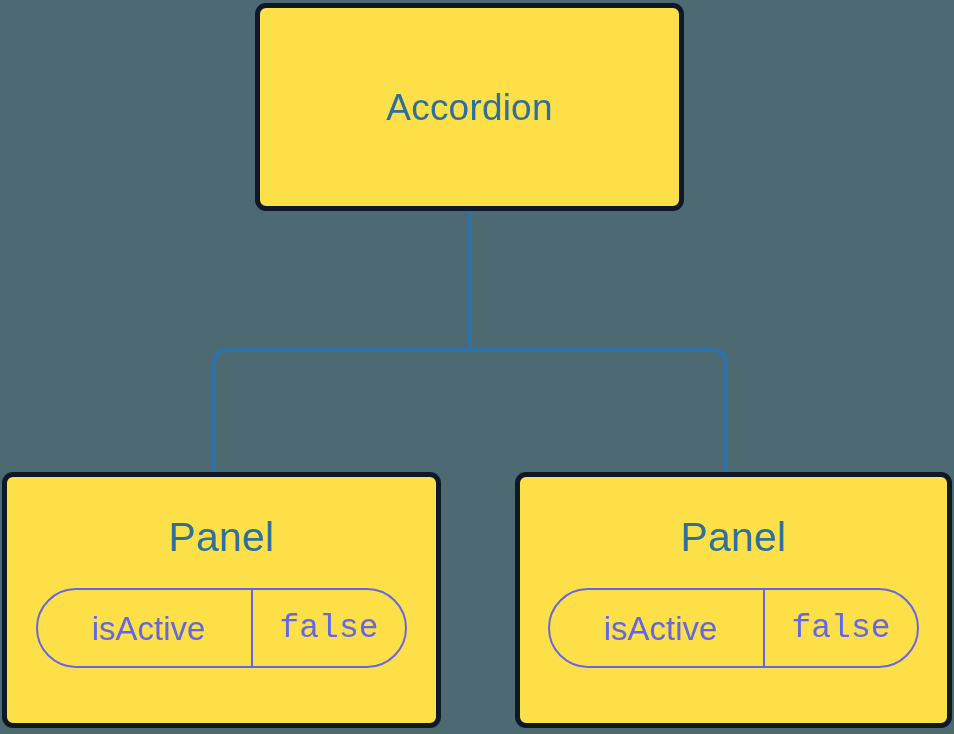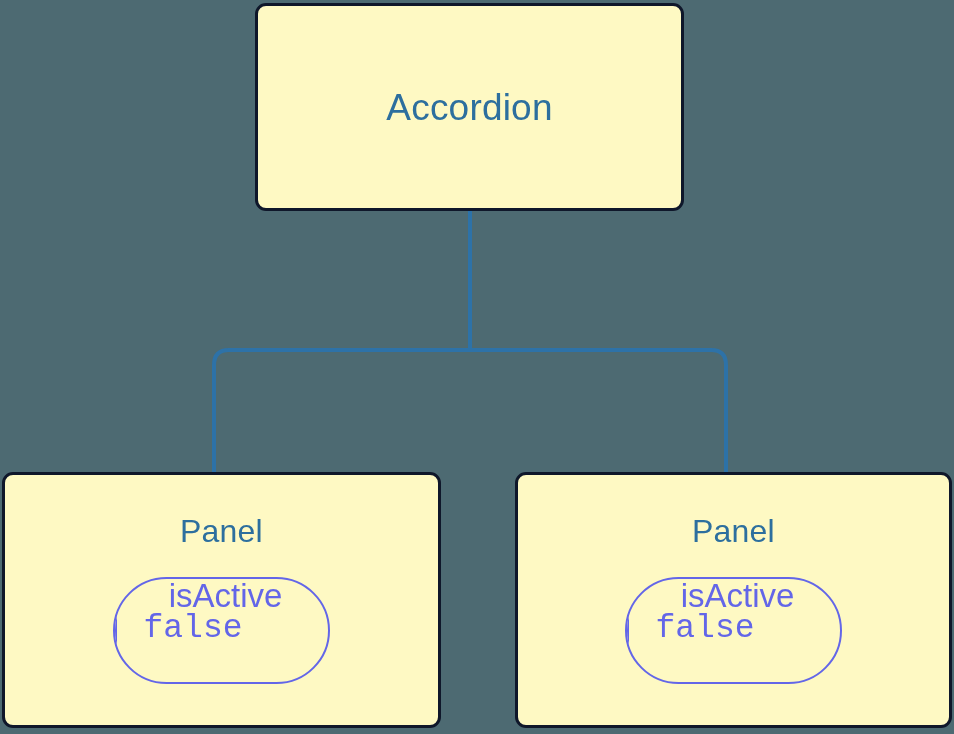--- a/index.html
+++ b/index.html
@@ -28,22 +28,22 @@
     top: 0;
     width: 954px;
     height: 734px;
     pointer-events: none;
   }
 
   
   .node {
     position: absolute;
     box-sizing: border-box;
-    background: #fef9c3;
-    border: 3px solid #0f172a;
+    background: #fde047;
+    border: 5px solid #0f172a;
     border-radius: 11px;
     display: flex;
     flex-direction: column;
     align-items: center;
   }
 
   
   #node-accordion {
     left: 255px;
     top: 3px;
@@ -65,43 +65,42 @@
     left: 515px;
     top: 472px;
     width: 437px;
     height: 256px;
     justify-content: flex-start;
     padding-top: 40px;
   }
 
   .node-title {
     color: #2d6f9e;
-    font-size: 32px;
+    font-size: 41px;
     font-weight: 400;
     letter-spacing: 0.2px;
     line-height: 1;
     white-space: nowrap;
   }
   #node-accordion .node-title {
     font-size: 37px;
   }
 
   
   .state-pill {
     position: relative;
     margin-top: 30px;
     display: flex;
     align-items: stretch;
     box-sizing: border-box;
-    height: 107px;
+    height: 80px;
     border: 2px solid #6366e8;
     border-radius: 54px;
     background: transparent;
     overflow: hidden;
-    flex-direction: column;
   }
   .state-key,
   .state-val {
     display: flex;
     align-items: center;
     justify-content: center;
     color: #6366e8;
     font-size: 33px;
     line-height: 1;
     white-space: nowrap;

